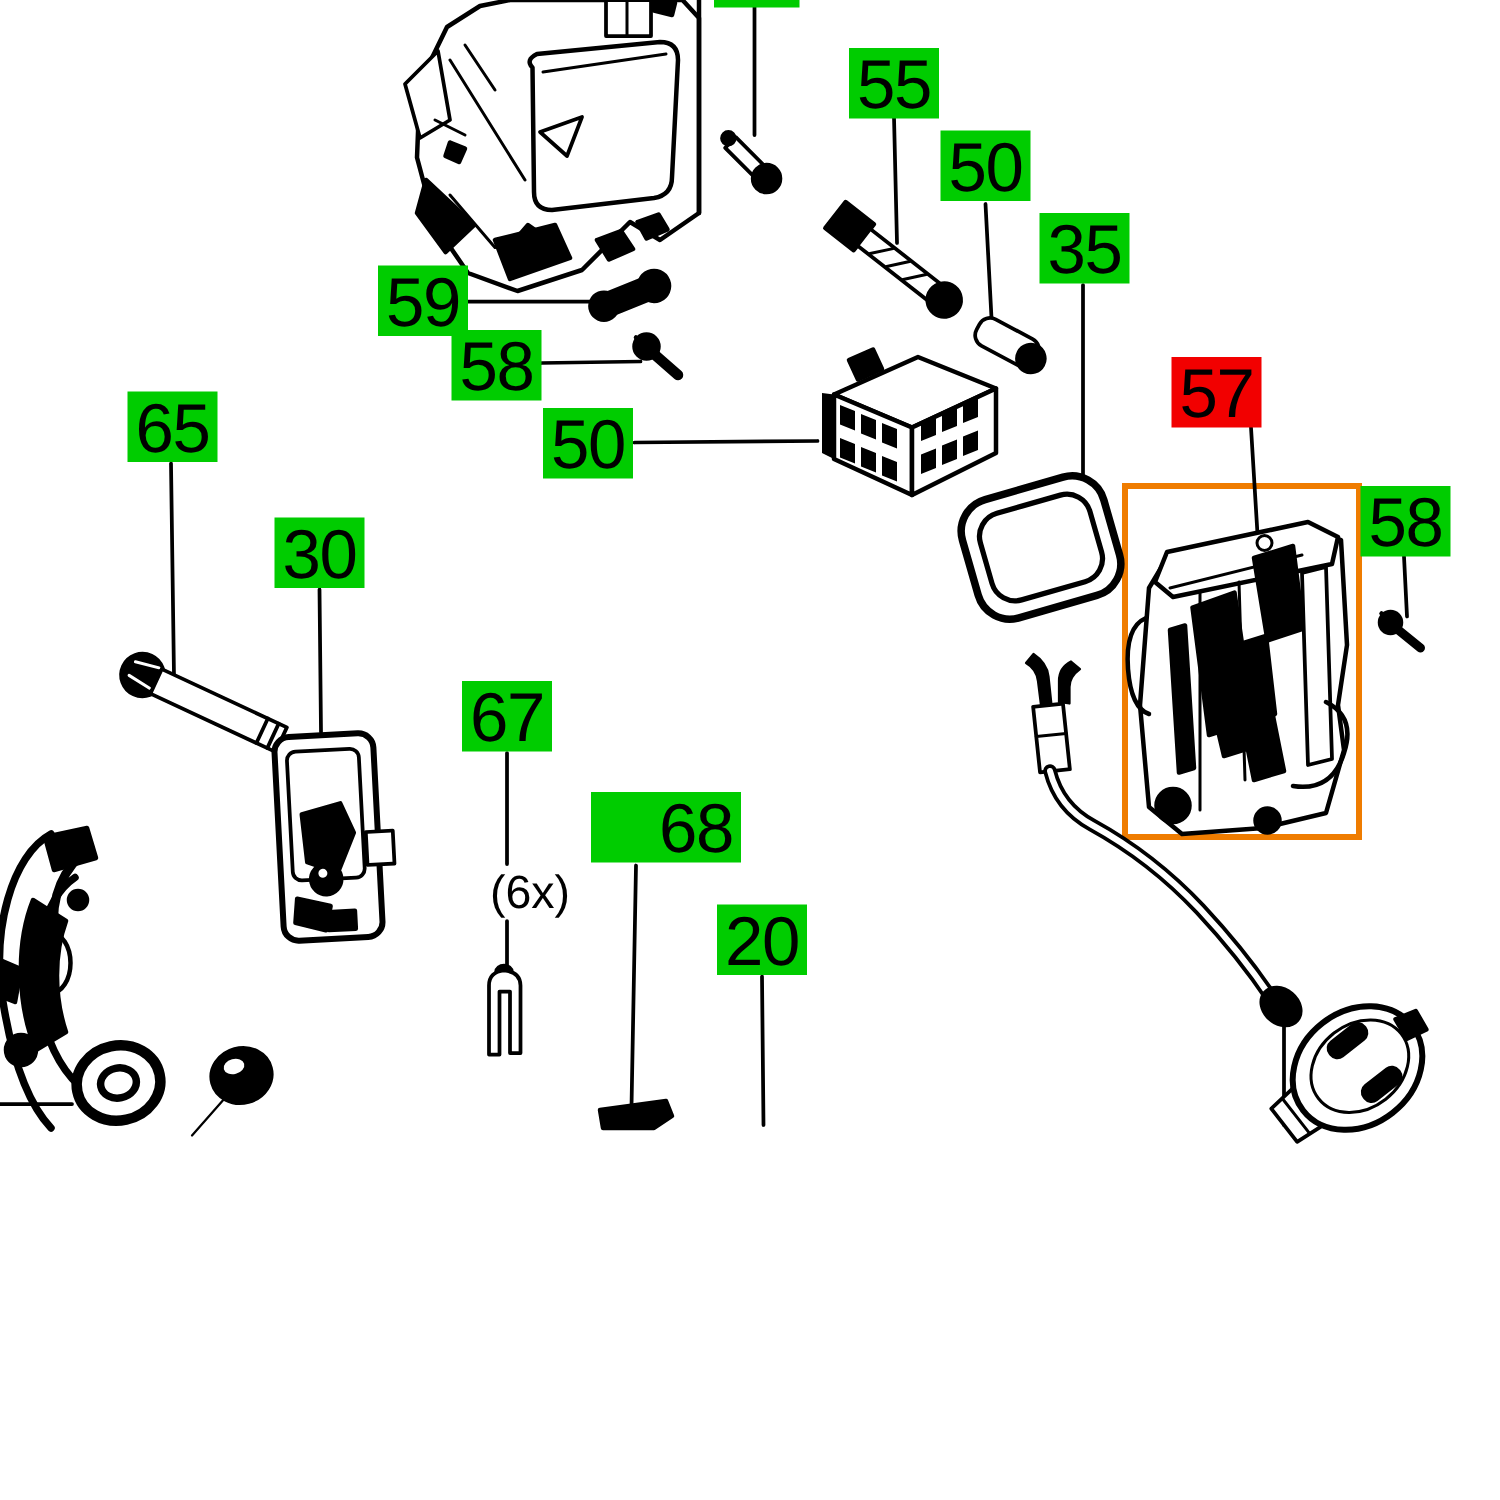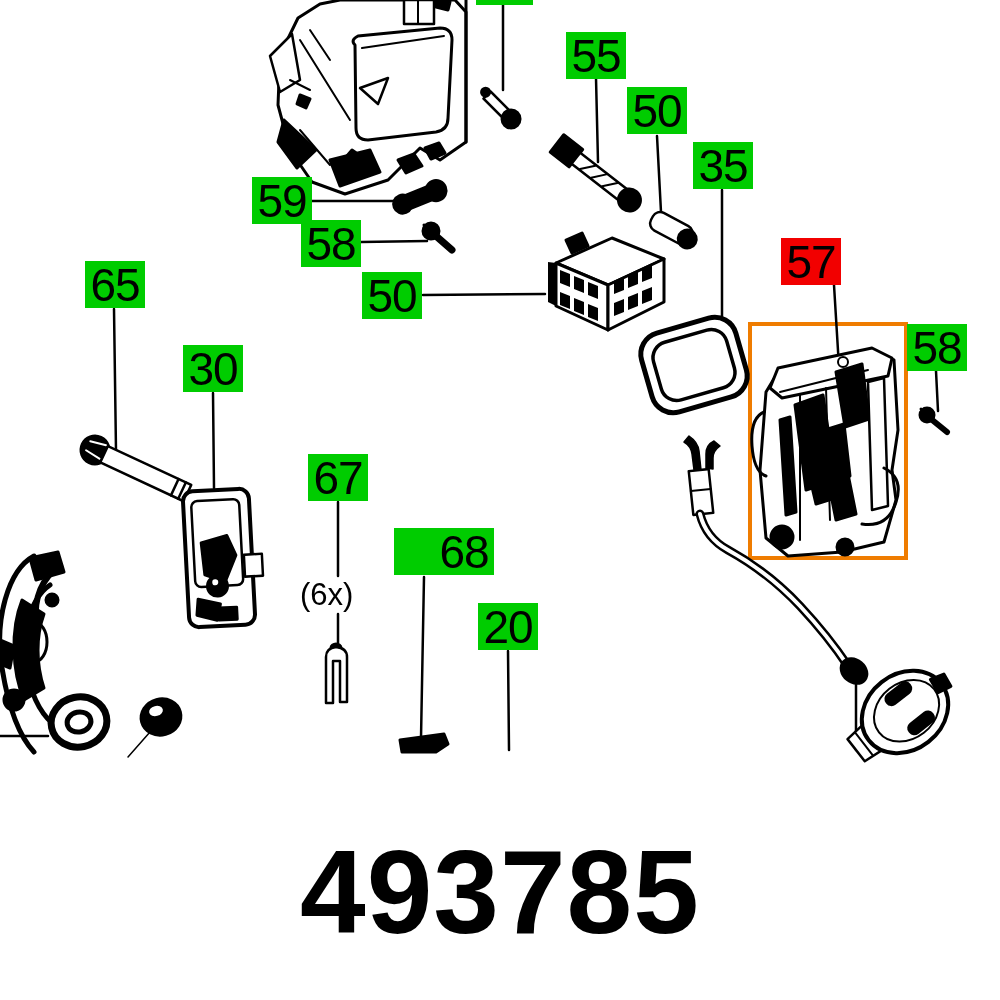--- a/index.html
+++ b/index.html
@@ -30,21 +30,21 @@
   #c58l{left:301px;top:220px;}
   #c60{left:362px;top:272px;}
   #c65{left:85px;top:261px;}
   #c66{left:183px;top:345px;}
   #c67{left:308px;top:454px;}
   #c68{left:394px;top:528px;padding-left:40px;}
   #c26{left:478px;top:603px;}
   #ccrop{left:476px;top:0px;}
   #qty-note{
     position:absolute;left:300px;top:577px;width:80px;z-index:3;
-    font-size:31px;color:#000;text-align:left;
+    font-size:31px;color:#000;text-align:right;
   }
   #part-number{
     position:absolute;left:0;top:824px;width:1000px;z-index:3;
     text-align:center;font-size:118px;font-weight:bold;color:#000;
     letter-spacing:1px;
   }
 </style>
 </head>
 <body>
 
@@ -253,15 +253,14 @@
   <div class="callout" id="c58l">58</div>
   <div class="callout" id="c60">50</div>
   <div class="callout" id="c65">65</div>
   <div class="callout" id="c66">30</div>
   <div class="callout" id="c67">67</div>
   <div class="callout" id="c68">68</div>
   <div class="callout" id="c26">20</div>
 
   <div id="qty-note">(6x)</div>
 
-  <div id="part-number">493785</div>
 
 </div>
 
 </body></html>

